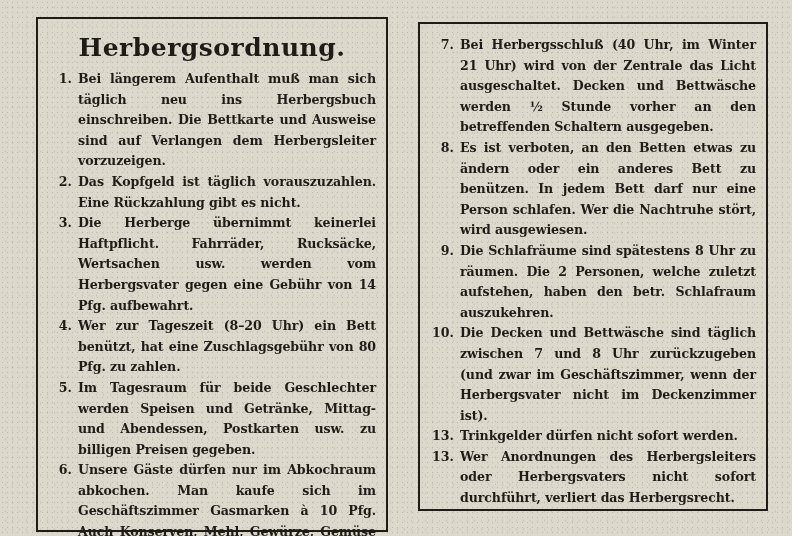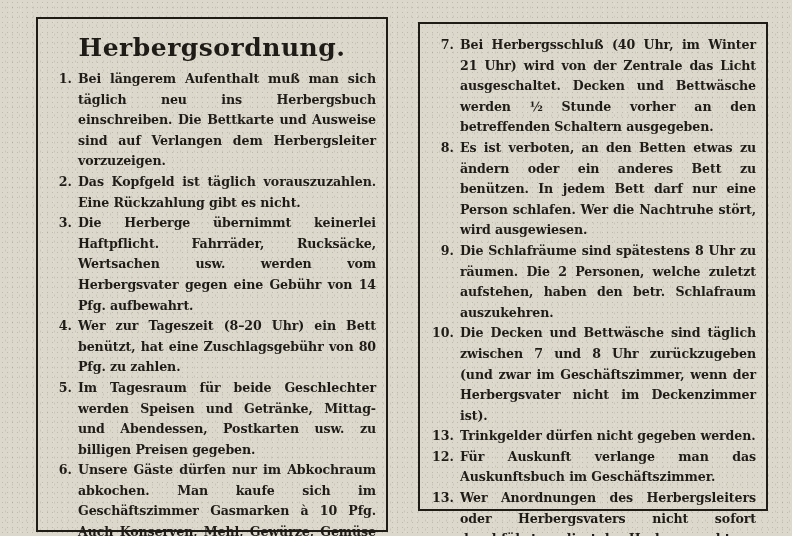--- a/index.html
+++ b/index.html
@@ -88,25 +88,21 @@
     <li class="item">
         <span class="num">9.</span>
         <span class="txt">Die Schlafräume sind spätestens 8 Uhr zu räumen. Die 2 Personen, welche zuletzt aufstehen, haben den betr. Schlafraum auszukehren.</span>
       </li>
     <li class="item">
         <span class="num">10.</span>
         <span class="txt">Die Decken und Bettwäsche sind täglich zwischen 7 und 8 Uhr zurückzugeben (und zwar im Geschäftszimmer, wenn der Herbergsvater nicht im Deckenzimmer ist).</span>
       </li>
     <li class="item">
         <span class="num">13.</span>
-        <span class="txt">Trinkgelder dürfen nicht gegeben werden.</span>
-      </li>
-    <li class="item">
-        <span class="num">12.</span>
-        <span class="txt">Für Auskunft verlange man das Auskunftsbuch im Geschäftszimmer.</span>
+        <span class="txt">Trinkgelder dürfen nicht sofort werden.</span>
       </li>
     <li class="item">
         <span class="num">13.</span>
         <span class="txt">Wer Anordnungen des Herbergsleiters oder Herbergsvaters nicht sofort durchführt, verliert das Herbergsrecht.</span>
       </li>
 
   </ul>
 </div>
 
 </body></html>

